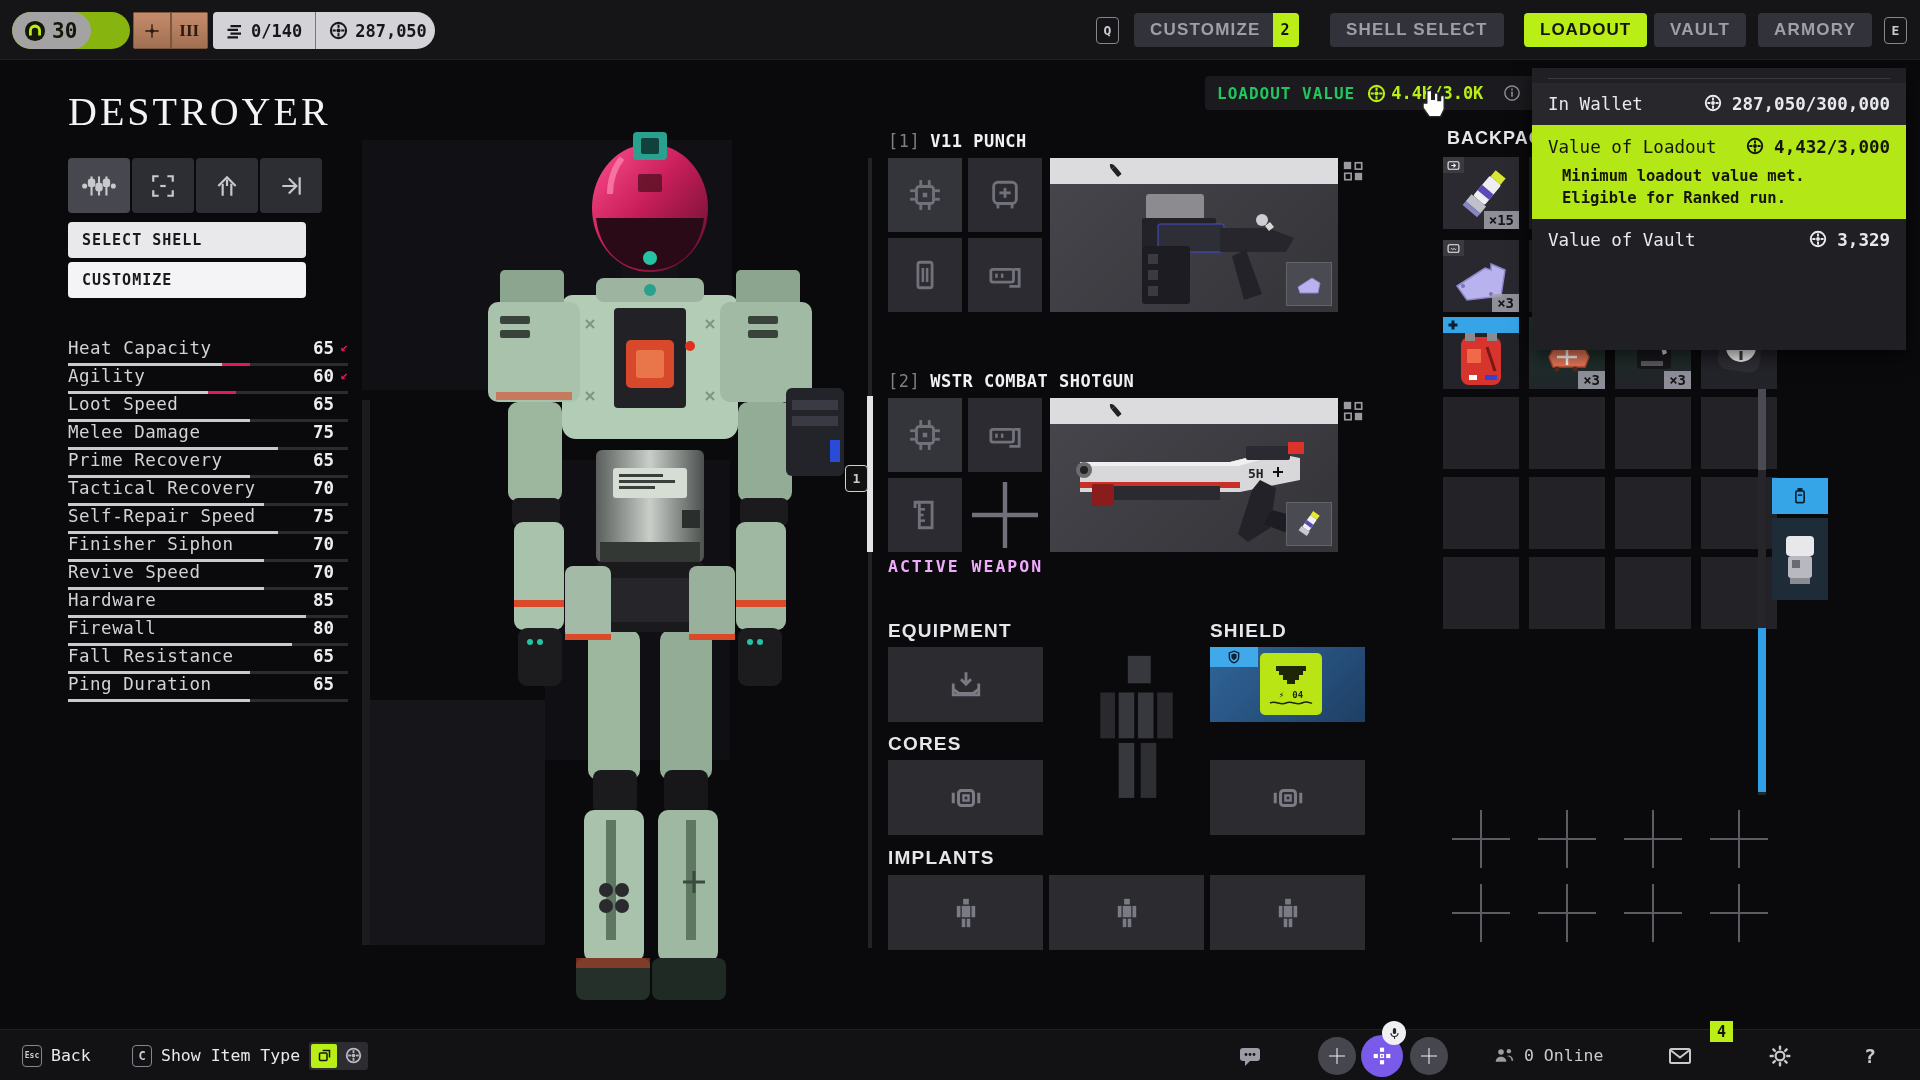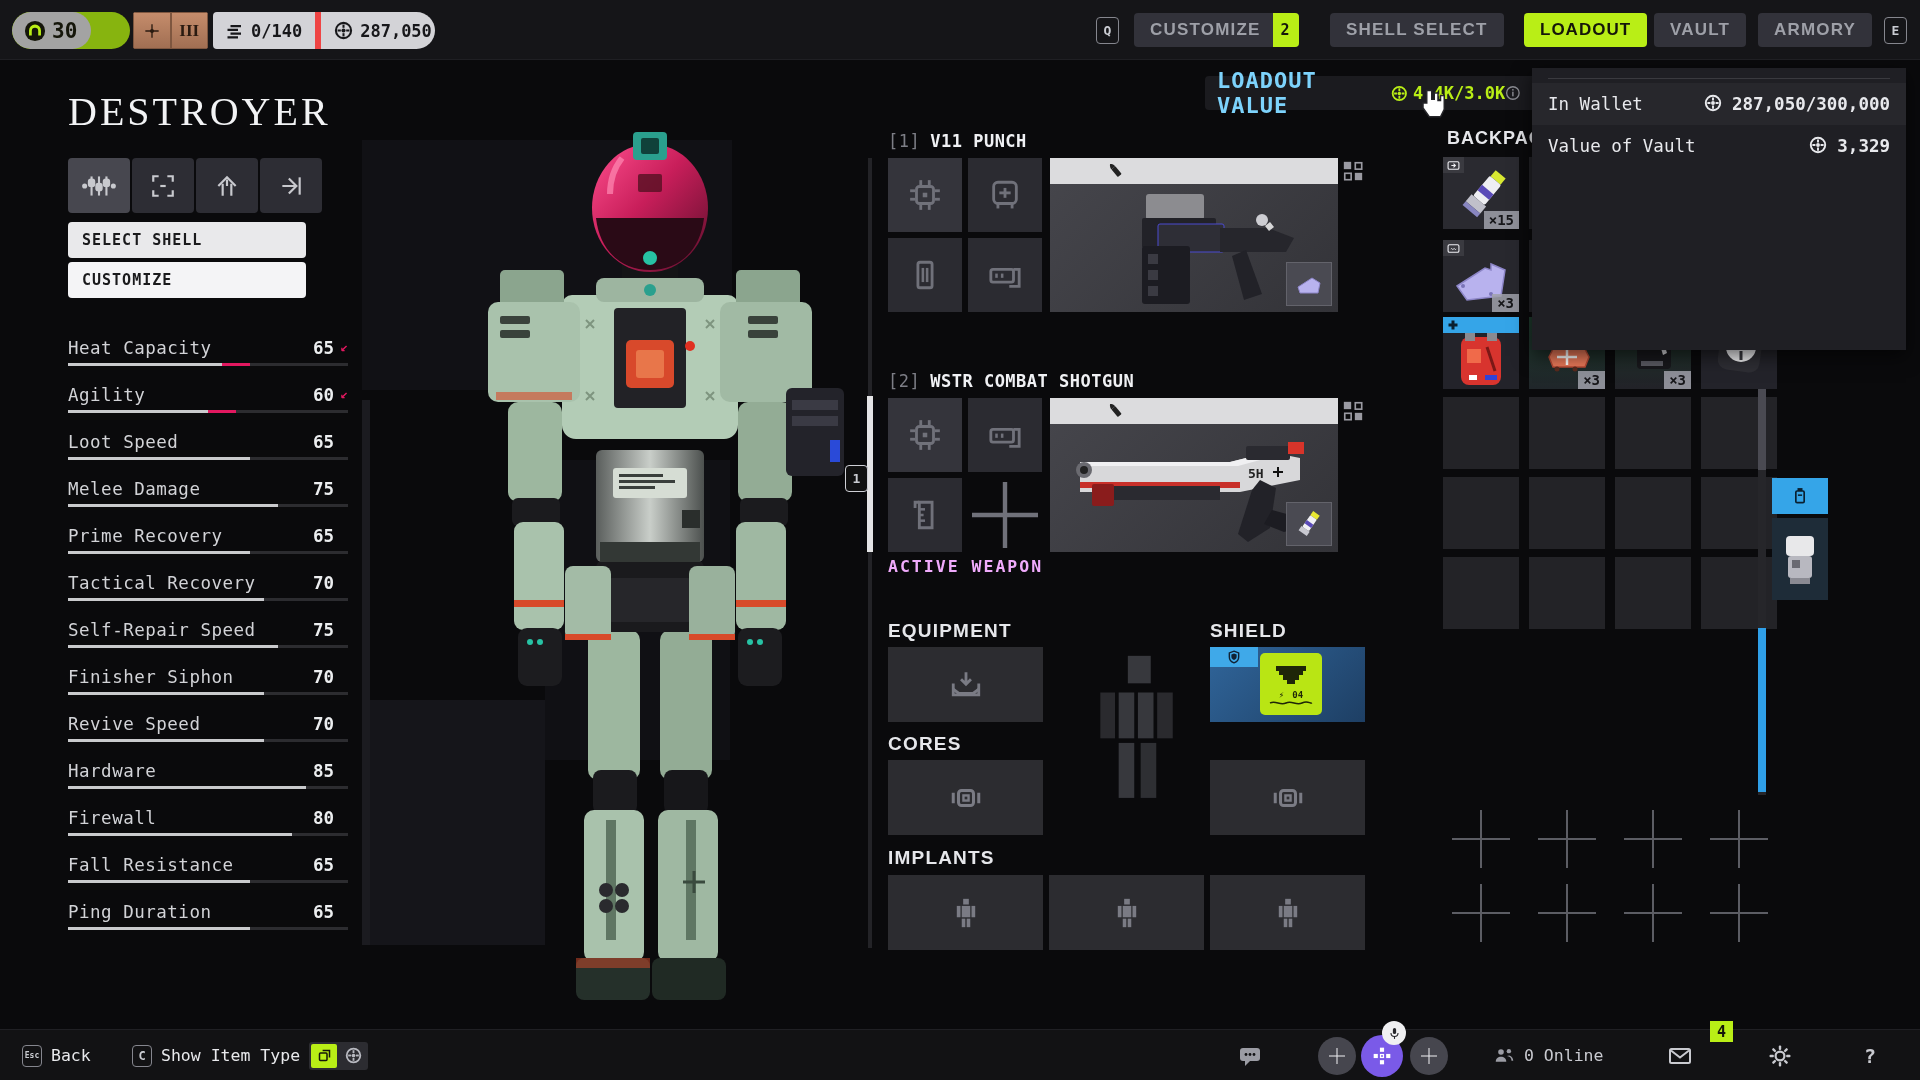--- a/index.html
+++ b/index.html
@@ -11,33 +11,33 @@
   #stage{position:absolute;left:0;top:0;width:1920px;height:1080px;background:#0a0a0c;overflow:hidden}
   
   #topbar{left:0;top:0;width:1920px;height:60px;background:#151518;border-bottom:1px solid #1f1f23;z-index:50}
   .pill{display:flex;align-items:center;height:37px;border-radius:19px}
   #level-pill{left:12px;top:12px;width:118px;background:#87b40f;overflow:hidden}
   #level-pill .lvl-main{display:flex;align-items:center;gap:6px;background:#a3a3a3;height:100%;padding:0 14px 0 12px;border-radius:19px;color:#15160a;font-weight:bold;font-size:21px}
   #rank-badge{left:133px;top:12px;width:75px;height:37px;display:flex;background:linear-gradient(180deg,#c68d6c,#a06e52);border-radius:3px;overflow:hidden}
   .rank-cell{flex:1;display:flex;align-items:center;justify-content:center;border:1px solid #7e563f;color:#2a1a10}
   #counters{left:213px;top:12px;width:222px;height:37px;display:flex;background:#d3d3d7;border-radius:4px 19px 19px 4px;color:#17171a;font-weight:bold;font-size:17px;align-items:center}
   .counter-seg{display:flex;align-items:center;gap:7px;padding:0 13px;height:100%}
-  .counter-seg+.counter-seg{border-left:6px solid #ef4444}
+  .counter-seg+.counter-seg{border-left:1px solid #ef4444}
   .keycap{display:inline-flex;align-items:center;justify-content:center;width:23px;height:27px;border:1.5px solid #85868e;border-radius:4px;color:#caccd2;font-size:13px;font-weight:bold}
   .keycap.small{width:20px;height:22px;font-size:8px}
   .top-tab{position:absolute;top:13px;height:34px;display:flex;align-items:center;background:#32323a;border-radius:4px;color:#9ea0a8;font-weight:bold;font-size:17px;letter-spacing:1.2px;padding:0 16px;cursor:pointer;overflow:hidden}
   .top-tab .badge{margin:0 -16px 0 12px;align-self:stretch;display:flex;align-items:center;justify-content:center;width:26px;background:#b9ee16;color:#15160a;font-size:15px}
   .top-tab.active{background:#b9ee16;color:#15160a;letter-spacing:1px}
   
   #shell-title{left:68px;top:88px;font-size:40px;letter-spacing:3px;color:#f2f3f5;z-index:10}
   .tool-btn{position:absolute;top:158px;width:62px;height:55px;background:#2d2d34;border-radius:4px;display:flex;align-items:center;justify-content:center;color:#c8c9ce;z-index:10}
   .tool-btn.active{background:#47474f}
   .shell-btn{position:absolute;left:68px;width:238px;height:36px;background:#e9e9eb;border-radius:4px;color:#1a1a1c;font-size:15px;font-weight:bold;letter-spacing:1px;display:flex;align-items:center;padding:0 14px;z-index:10}
   #stats-list{left:68px;top:338px;width:280px;z-index:10}
-  .stat-row{height:28px;margin-bottom:19px;position:relative}
+  .stat-row{height:28px;position:relative}
   .stat-lbl{font-size:17.5px;color:#d2d3d7;letter-spacing:0.5px}
   .stat-val{position:absolute;right:14px;top:0;font-size:17.5px;font-weight:bold;color:#eceef0}
   .stat-mod{position:absolute;right:0;top:1px;font-size:13px;color:#e21860;font-weight:bold}
   .stat-bar{position:absolute;left:0;bottom:0;width:280px;height:3px;background:#2c2c30}
   .stat-fill{position:absolute;left:0;top:0;height:3px;background:#c9cacd}
   .stat-pink{position:absolute;top:0;height:3px;background:#e21860}
   
   .wpn-hdr{position:absolute;font-size:17px;font-weight:bold;color:#f0f1f4;letter-spacing:0.5px;z-index:10}
   .wpn-hdr .idx{color:#7d7e86;font-weight:normal;margin-right:10px}
   .slot{position:absolute;width:74px;height:74px;background:#2b2b31;display:flex;align-items:center;justify-content:center;color:#70717a;z-index:10}
@@ -874,21 +874,21 @@
       <div class="cross abs" style="left: 1538px; top: 810px;"></div>
       <div class="cross abs" style="left: 1624px; top: 810px;"></div>
       <div class="cross abs" style="left: 1710px; top: 810px;"></div>
       <div class="cross abs" style="left: 1452px; top: 884px;"></div>
       <div class="cross abs" style="left: 1538px; top: 884px;"></div>
       <div class="cross abs" style="left: 1624px; top: 884px;"></div>
       <div class="cross abs" style="left: 1710px; top: 884px;"></div>
     </div>
 
   <div id="loadout-bar" class="abs mono">
-    <span style="font-size:22px;font-weight:bold;color:#7dd3fc;letter-spacing:1px">LOADOUT VALUE</span>
+    <span style="font-size:16px;font-weight:bold;color:#22c55e;letter-spacing:1px">LOADOUT VALUE</span>
     <svg width="19" height="19" style="color:#b9ee16;margin:0 5px 0 12px">
         <use href="#ic-credit"></use>
       </svg>
     <span style="font-size:17px;font-weight:bold;color:#b9ee16">4.4K/3.0K</span>
     <svg width="18" height="18" style="color:#8a8b92;margin-left:auto">
         <use href="#ic-info"></use>
       </svg>
   </div>
   <svg class="abs" width="30" height="30" style="left:1418px;top:88px;z-index:60">
       <use href="#ic-hand"></use>
@@ -897,20 +897,33 @@
   <div id="credit-panel" class="abs mono">
     <div style="height:1px;background:#3a3a3f;margin:10px 16px 4px 16px"></div>
     <div class="cv-row" style="background:#27272c">
       <span>In Wallet</span>
       <span class="cv-val">
           <svg width="18" height="18">
             <use href="#ic-credit"></use>
           </svg>
           <span>287,050/300,000</span>
         </span>
+    </div>
+    <div id="cv-green">
+      <div class="cv-row">
+        <span>Value of Loadout</span>
+        <span class="cv-val">
+            <svg width="18" height="18">
+              <use href="#ic-credit"></use>
+            </svg>
+            <span>4,432/3,000</span>
+          </span>
+      </div>
+      <div class="note">Minimum loadout value met.</div>
+      <div class="note">Eligible for Ranked run.</div>
     </div>
     <div class="cv-row">
       <span>Value of Vault</span>
       <span class="cv-val">
           <svg width="18" height="18">
             <use href="#ic-credit"></use>
           </svg>
           <span>3,329</span>
         </span>
     </div>

